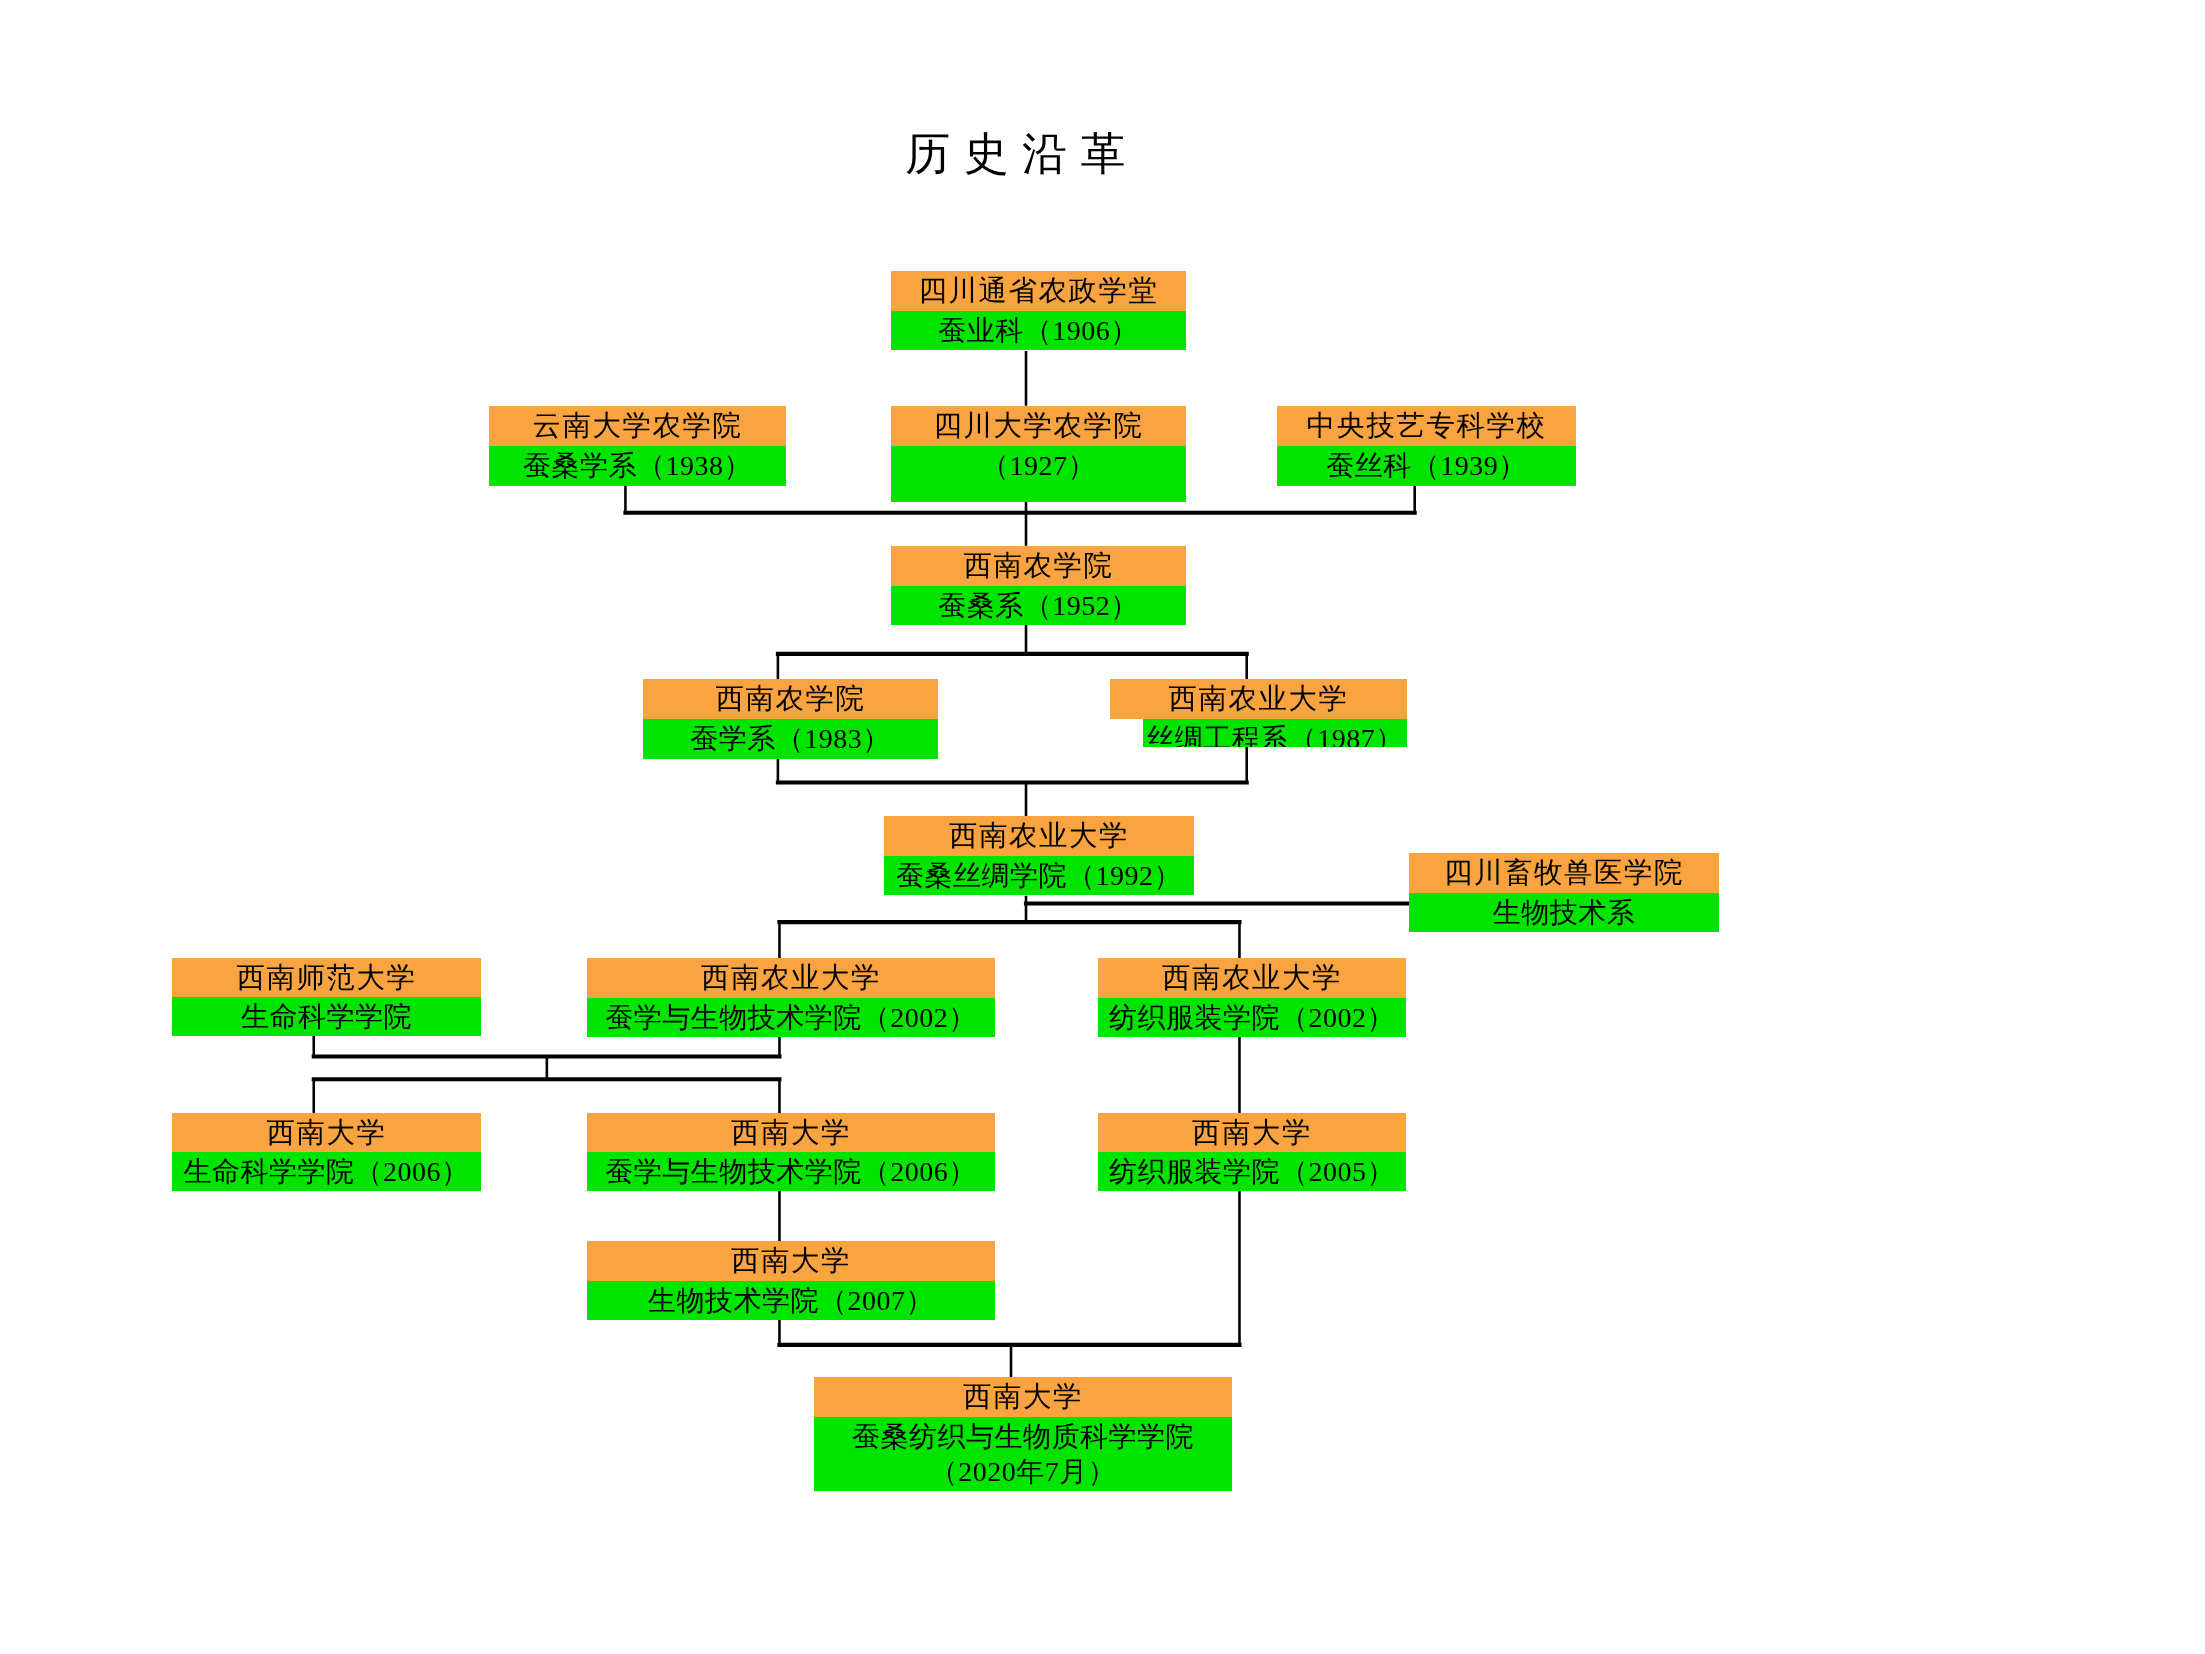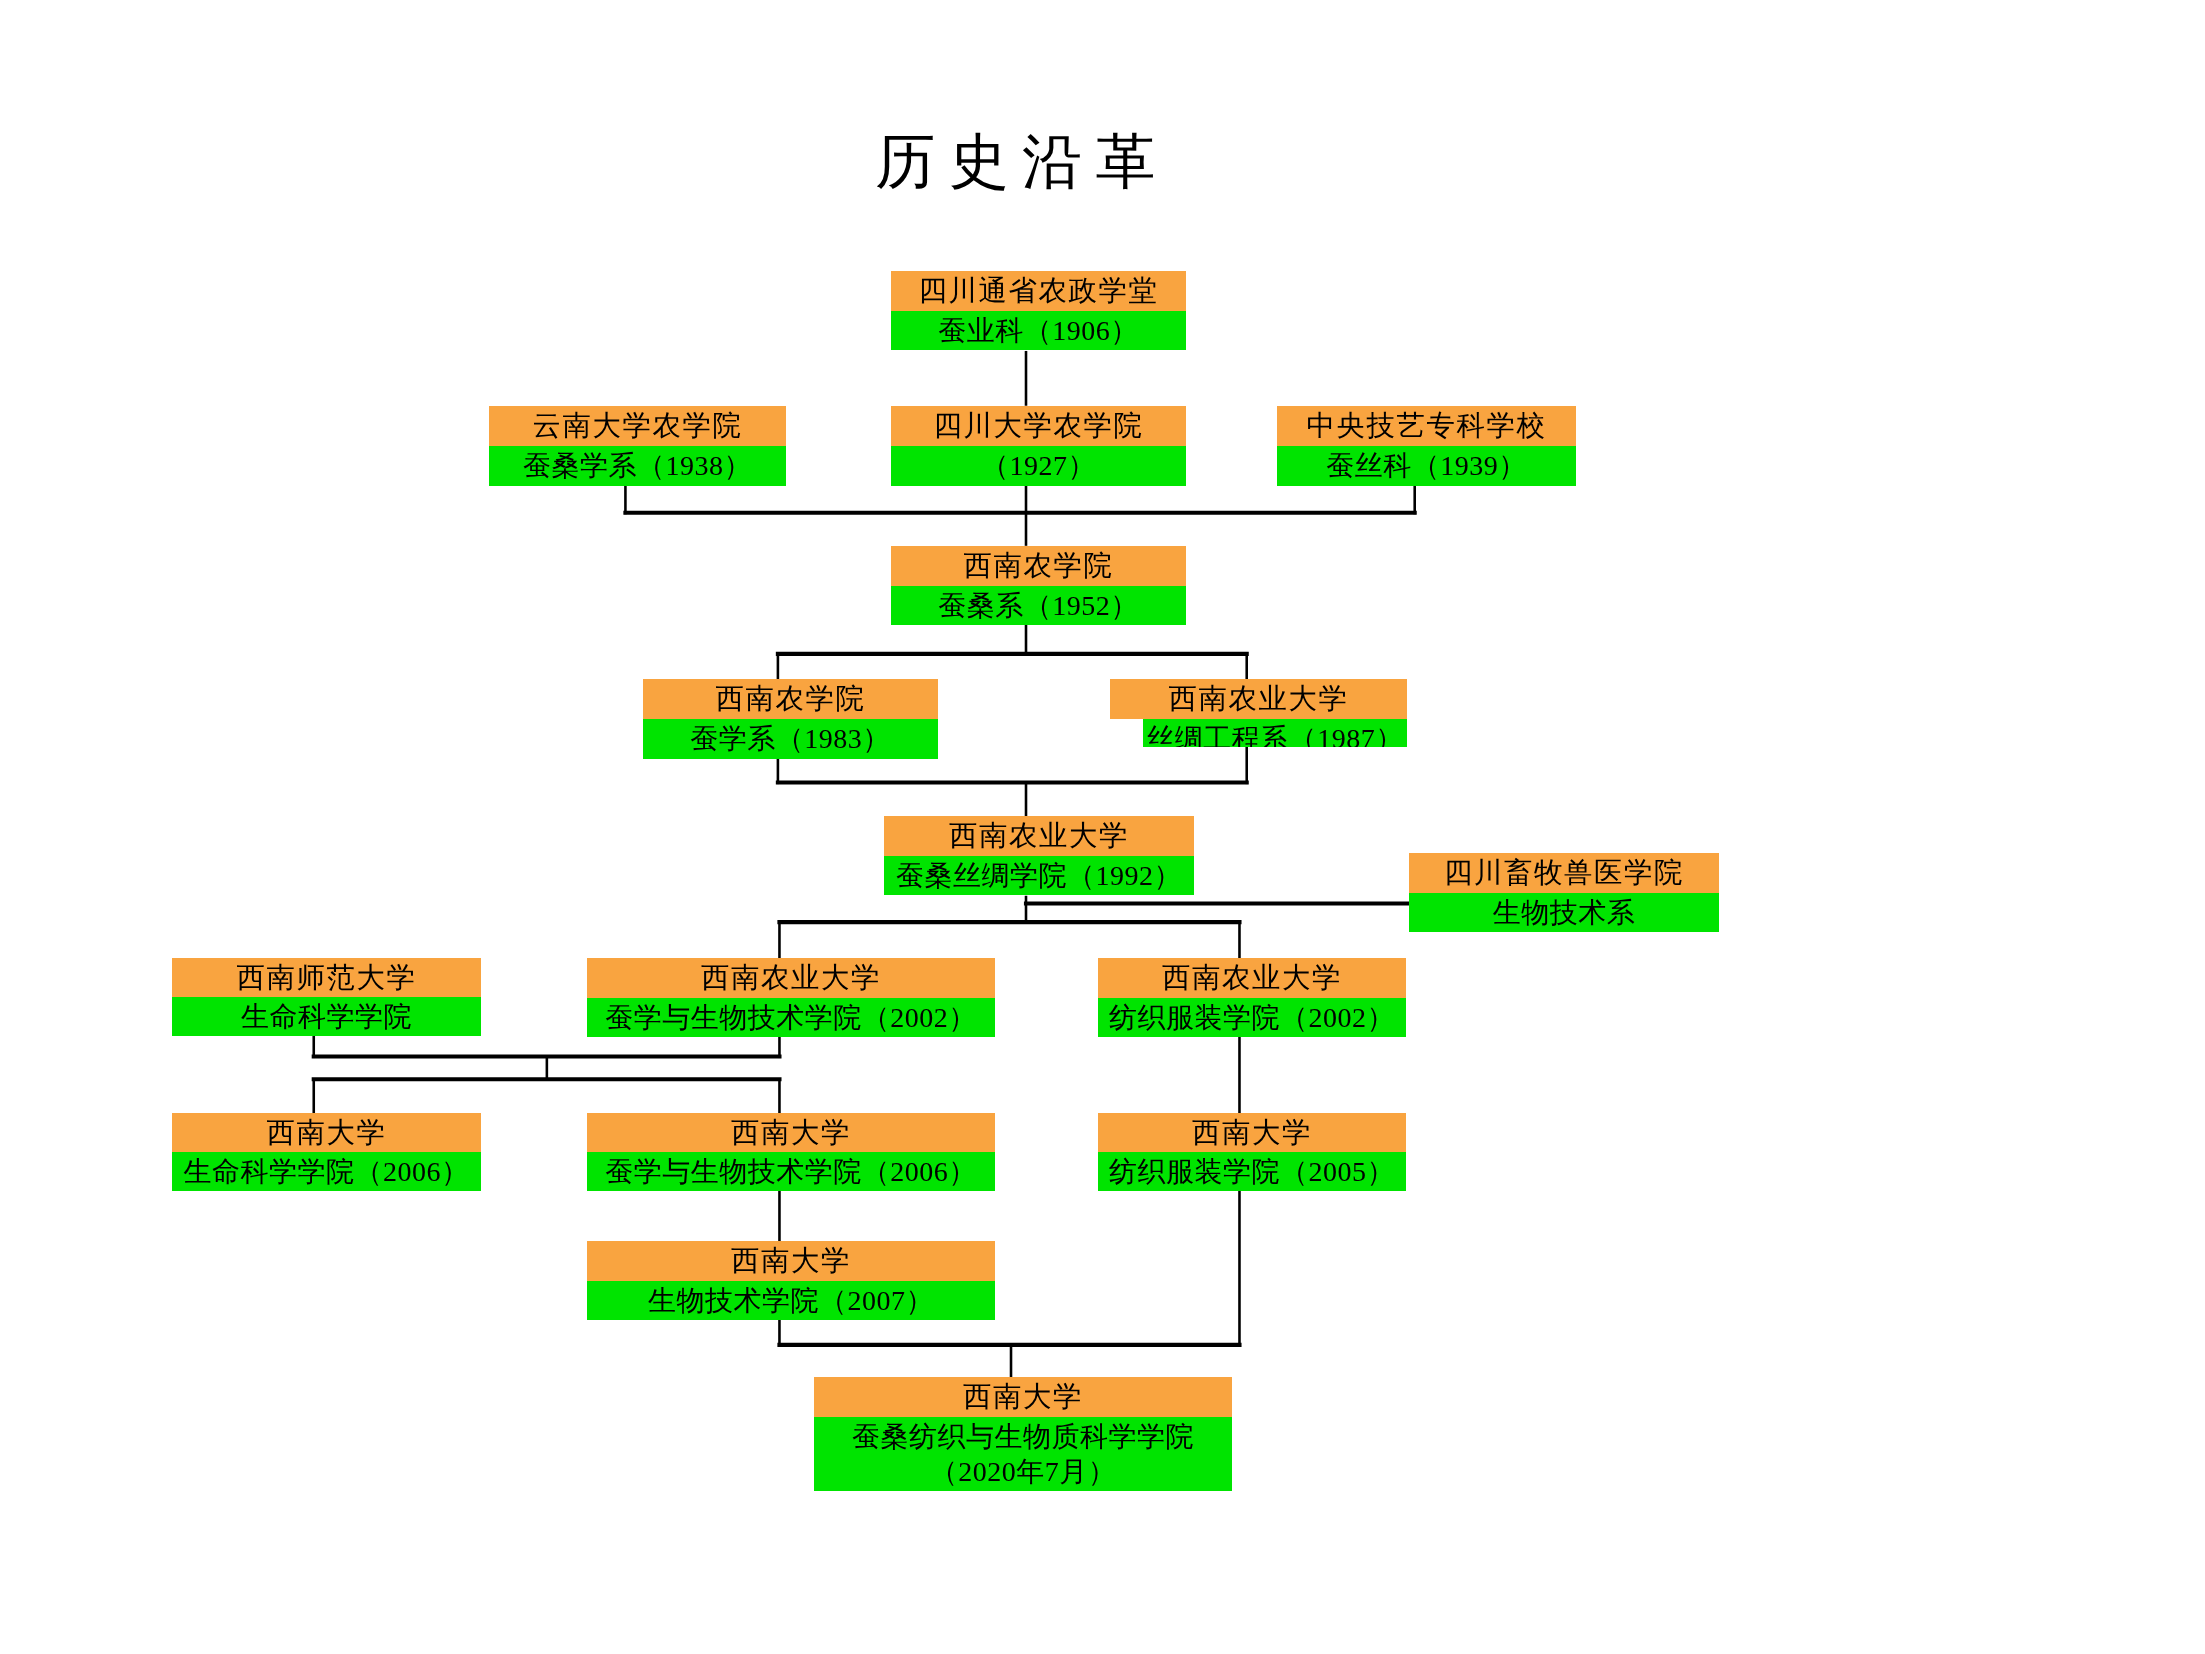--- a/index.html
+++ b/index.html
@@ -12,21 +12,21 @@
     position: relative;
     width: 2205px; height: 1654px;
     overflow: hidden;
     background: var(--bg, #ffffff);
   }
   .title {
     position: absolute;
     left: 1022px; top: 132px;
     transform: translateX(-50%);
     white-space: nowrap;
-    font-size: 60px;
+    font-size: 45px;
     letter-spacing: 13.4px;
     color: var(--text, #000);
     line-height: 1;
   }
   #edges-svg {
     position: absolute; left: 0; top: 0;
     width: 2205px; height: 1654px;
   }
   #edges-svg line { stroke: var(--line, #000); }
   #edges-svg line.h { stroke-width: 8; stroke-linecap: square; }
@@ -93,21 +93,21 @@
 <div class="node" style="left: 879px; top: 271px; width: 295px;">
       <div class="org" style="height: 40px; line-height: 40px;">四川通省农政学堂</div>
       <div class="unit" style="height: 39px; line-height: 39px;">蚕业科（1906）</div>
     </div>
     <div class="node" style="left: 477px; top: 406px; width: 297px;">
       <div class="org" style="height: 40px; line-height: 40px;">云南大学农学院</div>
       <div class="unit" style="height: 40px; line-height: 40px;">蚕桑学系（1938）</div>
     </div>
     <div class="node" style="left: 879px; top: 406px; width: 295px;">
       <div class="org" style="height: 40px; line-height: 40px;">四川大学农学院</div>
-      <div class="unit" style="height: 40px; line-height: 40px;">（1927）</div>
+      <div class="unit" style="height: 56px; line-height: 40px;">（1927）</div>
     </div>
     <div class="node" style="left: 1265px; top: 406px; width: 299px;">
       <div class="org" style="height: 40px; line-height: 40px;">中央技艺专科学校</div>
       <div class="unit" style="height: 40px; line-height: 40px;">蚕丝科（1939）</div>
     </div>
     <div class="node" style="left: 879px; top: 546px; width: 295px;">
       <div class="org" style="height: 40px; line-height: 40px;">西南农学院</div>
       <div class="unit" style="height: 39px; line-height: 39px;">蚕桑系（1952）</div>
     </div>
     <div class="node" style="left: 631px; top: 679px; width: 295px;">

